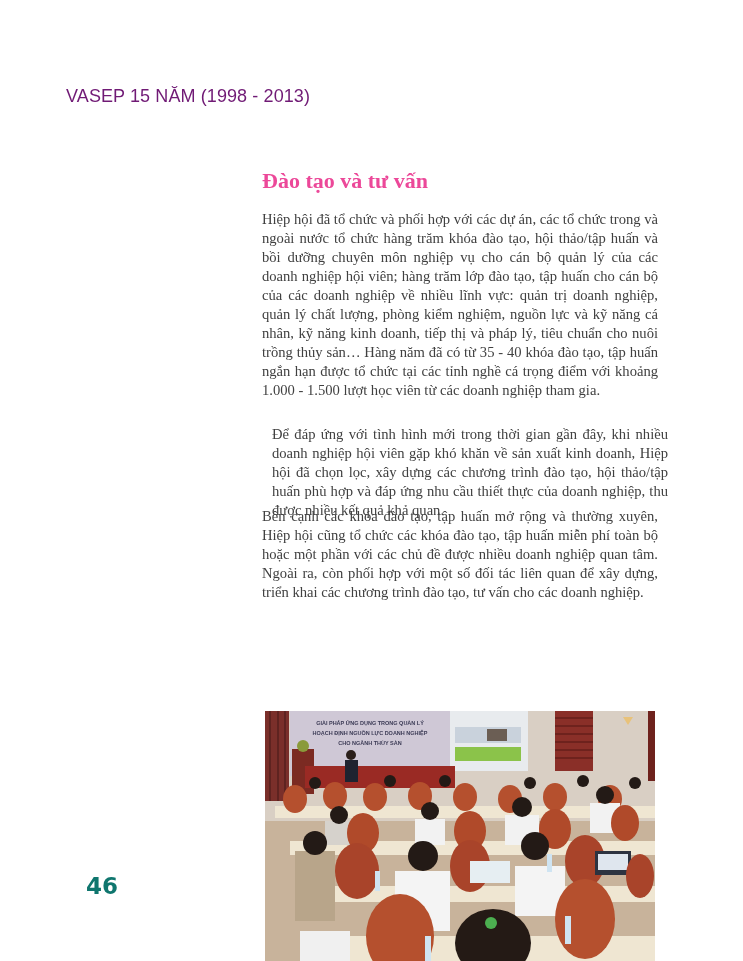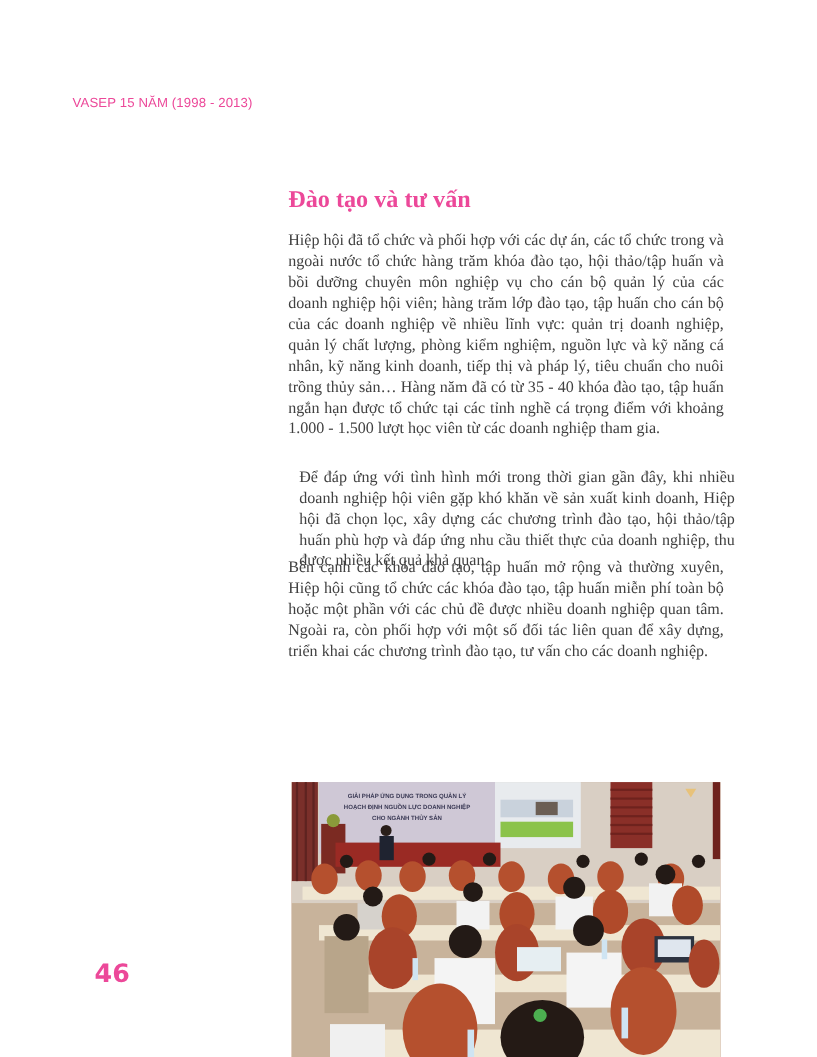--- a/index.html
+++ b/index.html
@@ -13,22 +13,22 @@
       position: relative;
       overflow: hidden;
       font-family: "Liberation Serif", serif;
       color: #231f20;
     }
     .running-header {
       position: absolute;
       left: 66px;
       top: 86px;
       font-family: "Liberation Sans", sans-serif;
-      font-size: 12px;
-      color: #ec4899;
+      font-size: 18px;
+      color: #701a75;
       letter-spacing: 0.1px;
     }
     .section-title {
       position: absolute;
       left: 262px;
       top: 168px;
       font-family: "Liberation Serif", serif;
       font-size: 22px;
       font-weight: bold;
       color: #ec4899;
@@ -58,21 +58,21 @@
       overflow: hidden;
       background: #c9a890;
     }
     .page-number {
       position: absolute;
       left: 86px;
       top: 873px;
       font-family: "DejaVu Sans", sans-serif;
       font-weight: bold;
       font-size: 23px;
-      color: #ec4899;
+      color: #0f766e;
     }
   </style>
 </head>
 <body>
 
 <div class="running-header">VASEP 15 NĂM (1998 - 2013)</div>
 
 <h2 class="section-title">Đào tạo và tư vấn</h2>
 
 <p class="body-text" id="p1">Hiệp hội đã tổ chức và phối hợp với các dự án, các tổ chức trong và ngoài nước tổ chức hàng trăm khóa đào tạo, hội thảo/tập huấn và bồi dưỡng chuyên môn nghiệp vụ cho cán bộ quản lý của các doanh nghiệp hội viên; hàng trăm lớp đào tạo, tập huấn cho cán bộ của các doanh nghiệp về nhiều lĩnh vực: quản trị doanh nghiệp, quản lý chất lượng, phòng kiểm nghiệm, nguồn lực và kỹ năng cá nhân, kỹ năng kinh doanh, tiếp thị và pháp lý, tiêu chuẩn cho nuôi trồng thủy sản… Hàng năm đã có từ 35 - 40 khóa đào tạo, tập huấn ngắn hạn được tổ chức tại các tỉnh nghề cá trọng điểm với khoảng 1.000 - 1.500 lượt học viên từ các doanh nghiệp tham gia.</p>

